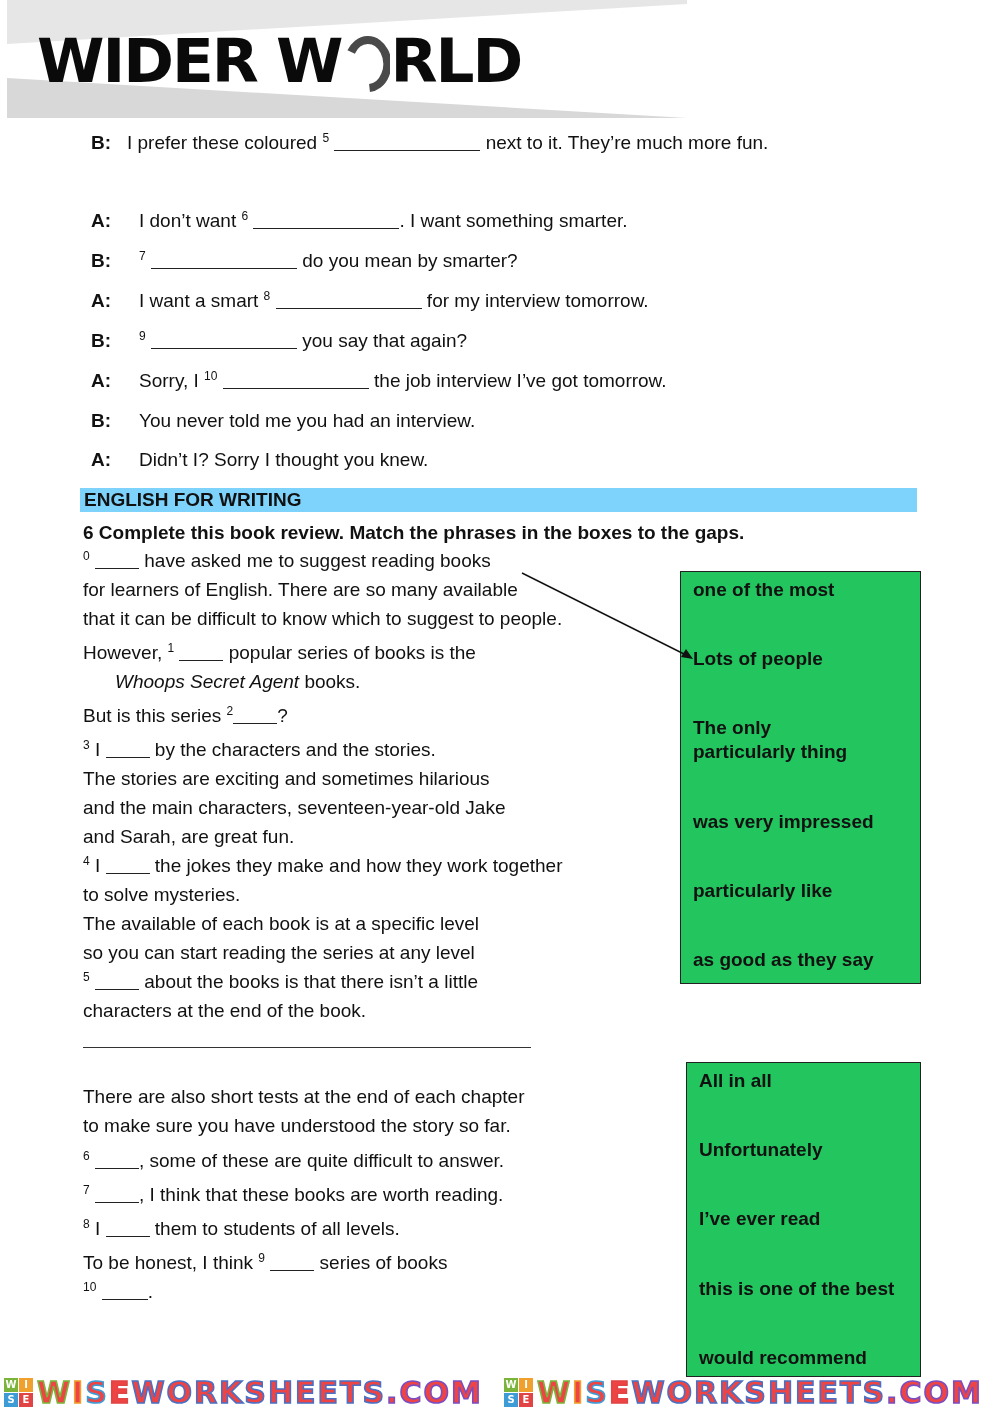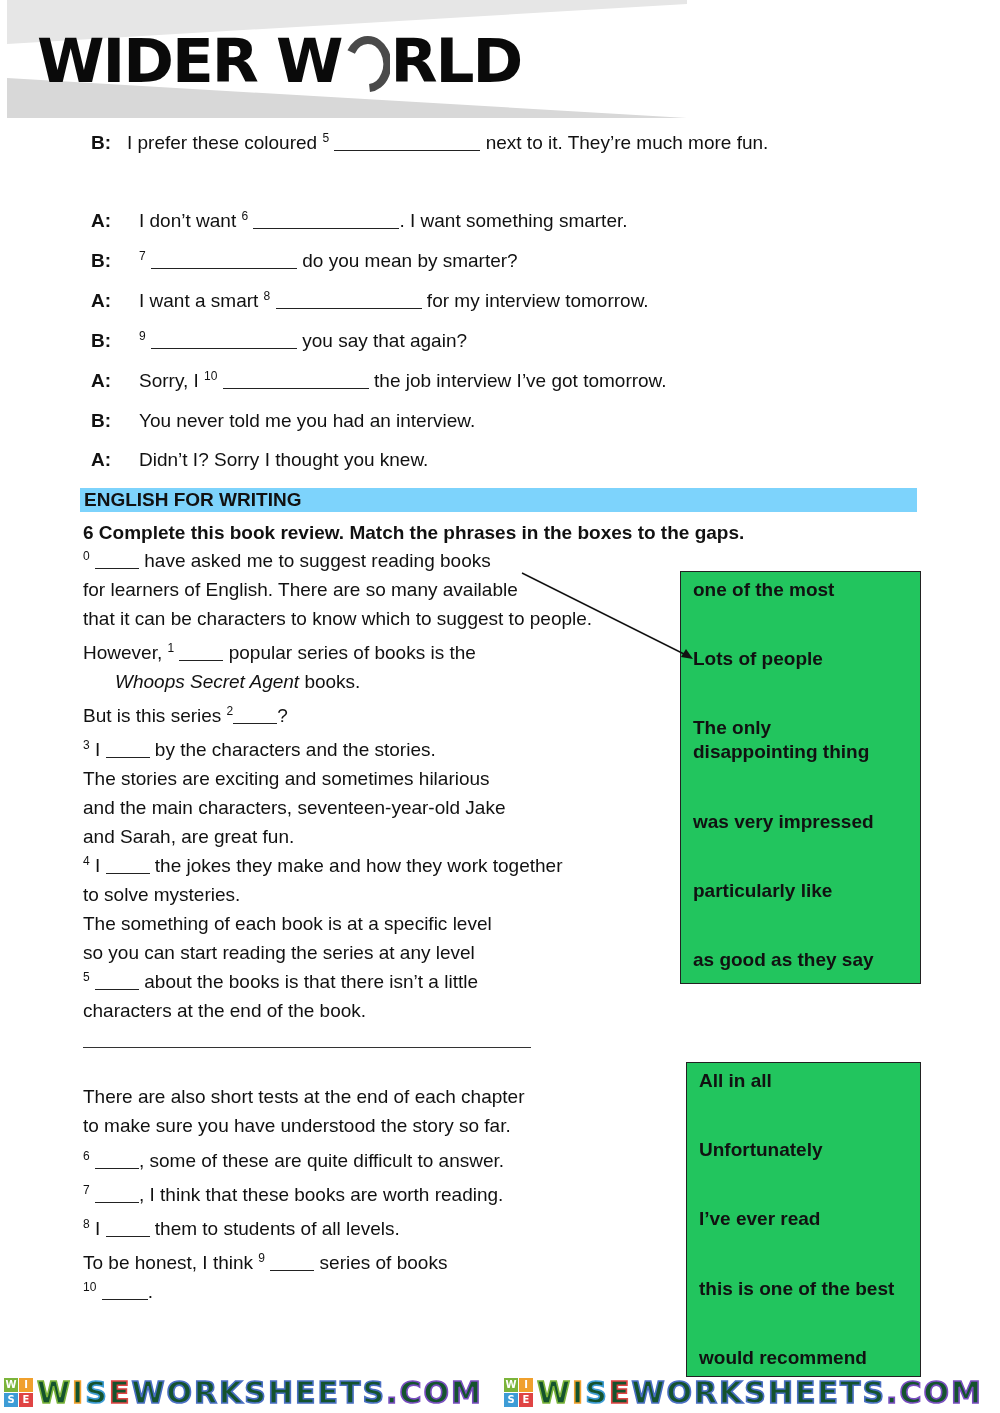--- a/index.html
+++ b/index.html
@@ -43,21 +43,21 @@
     .box .opt {
       position: absolute; left: 12px; font-weight: bold; font-size: 19px; line-height: 24px; white-space: nowrap;
     }
     .arrow { position: absolute; left: 0; top: 0; pointer-events: none; }
     .footer { position: absolute; left: 0; top: 1372px; width: 1000px; height: 41px; }
     .wm { position: absolute; top: 0; height: 41px; display: flex; align-items: center; }
     .wm .logo { display: grid; grid-template-columns: 14px 14px; grid-template-rows: 14px 14px; gap: 1px; margin-right: 4px; }
     .wm .logo span { font-size: 10px; font-weight: bold; color: #fff; text-align: center; line-height: 14px; font-family: "DejaVu Sans", sans-serif; }
     .wm .word {
       font-family: "DejaVu Sans", sans-serif; font-weight: bold; font-size: 30px; letter-spacing: 2px;
-      color: #14532d; -webkit-text-stroke: 1.6px #4a6fc4; white-space: nowrap;
+      color: #ef4444; -webkit-text-stroke: 1.6px #4a6fc4; white-space: nowrap;
     }
     .wm .word .c1 { -webkit-text-stroke-color: #7bb43a; }
     .wm .word .c2 { -webkit-text-stroke-color: #f0a02c; }
     .wm .word .c3 { -webkit-text-stroke-color: #3d9cd6; }
     .wm .word .c4 { -webkit-text-stroke-color: #e04444; }
     .wm .word .c5 { -webkit-text-stroke-color: #7a4ec0; }
   </style>
 </head>
 <body>
 
@@ -97,48 +97,48 @@
 </div>
 <div class="dlg" style="top:448px;">
   <span class="spk">A:</span><span>Didn’t I? Sorry I thought you knew.</span>
 </div>
 
 <div class="section-bar">ENGLISH FOR WRITING</div>
 <div class="task">6  Complete this book review. Match the phrases in the boxes to the gaps.</div>
 
 <div class="rv" style="top:549px;"><sup>0</sup> <span class="blank short"></span> <span>have asked me to suggest reading books</span></div>
 <div class="rv" style="top:578px;">for learners of English. There are so many available</div>
-<div class="rv" style="top:607px;">that it can be characters to know which to suggest to people.</div>
+<div class="rv" style="top:607px;">that it can be difficult to know which to suggest to people.</div>
 <div class="rv" style="top:641px;"><span>However,</span> <sup>1</sup> <span class="blank short"></span> <span>popular series of books is the</span></div>
 <div class="rv" style="top:670px;margin-left:32px;"><i>Whoops Secret Agent</i><span> books.</span></div>
 <div class="rv" style="top:704px;"><span>But is this series</span> <sup>2</sup><span class="blank short"></span><span>?</span></div>
 <div class="rv" style="top:738px;"><sup>3</sup> <span>I</span> <span class="blank short"></span> <span>by the characters and the stories.</span></div>
 <div class="rv" style="top:767px;">The stories are exciting and sometimes hilarious</div>
 <div class="rv" style="top:796px;">and the main characters, seventeen-year-old Jake</div>
 <div class="rv" style="top:825px;">and Sarah, are great fun.</div>
 <div class="rv" style="top:854px;"><sup>4</sup> <span>I</span> <span class="blank short"></span> <span>the jokes they make and how they work together</span></div>
 <div class="rv" style="top:883px;text-align:center;">to solve mysteries.</div>
-<div class="rv" style="top:912px;">The something of each book is at a specific level</div>
+<div class="rv" style="top:912px;">The available of each book is at a specific level</div>
 <div class="rv" style="top:941px;">so you can start reading the series at any level</div>
 <div class="rv" style="top:970px;"><sup>5</sup> <span class="blank short"></span> <span>about the books is that there isn’t a little</span></div>
 <div class="rv" style="top:999px;">characters at the end of the book.</div>
 <div class="rule"></div>
 <div class="rv" style="top:1085px;">There are also short tests at the end of each chapter</div>
 <div class="rv" style="top:1114px;">to make sure you have understood the story so far.</div>
 <div class="rv" style="top:1149px;"><sup>6</sup> <span class="blank short"></span><span>, some of these are quite difficult to answer.</span></div>
 <div class="rv" style="top:1183px;"><sup>7</sup> <span class="blank short"></span><span>, I think that these books are worth reading.</span></div>
 <div class="rv" style="top:1217px;"><sup>8</sup> <span>I</span> <span class="blank short"></span> <span>them to students of all levels.</span></div>
 <div class="rv" style="top:1251px;"><span>To be honest, I think</span> <sup>9</sup> <span class="blank short"></span> <span>series of books</span></div>
 <div class="rv" style="top:1280px;text-align:center;"><sup>10</sup> <span class="blank short" style="width:46px"></span><span>.</span></div>
 
 <div class="box" style="left:680px; top:571px; width:241px; height:413px;">
   <div class="opt" style="top:6px;">one of the most</div>
   <div class="opt" style="top:75px;">Lots of people</div>
   <div class="opt" style="top:144px;">The only</div>
-  <div class="opt" style="top:168px;">disappointing thing</div>
+  <div class="opt" style="top:168px;">particularly thing</div>
   <div class="opt" style="top:238px;">was very impressed</div>
   <div class="opt" style="top:307px;">particularly like</div>
   <div class="opt" style="top:376px;">as good as they say</div>
 </div>
 
 <div class="box" style="left:686px; top:1062px; width:235px; height:315px;">
   <div class="opt" style="top:6px;">All in all</div>
   <div class="opt" style="top:75px;">Unfortunately</div>
   <div class="opt" style="top:144px;">I’ve ever read</div>
   <div class="opt" style="top:214px;">this is one of the best</div>

